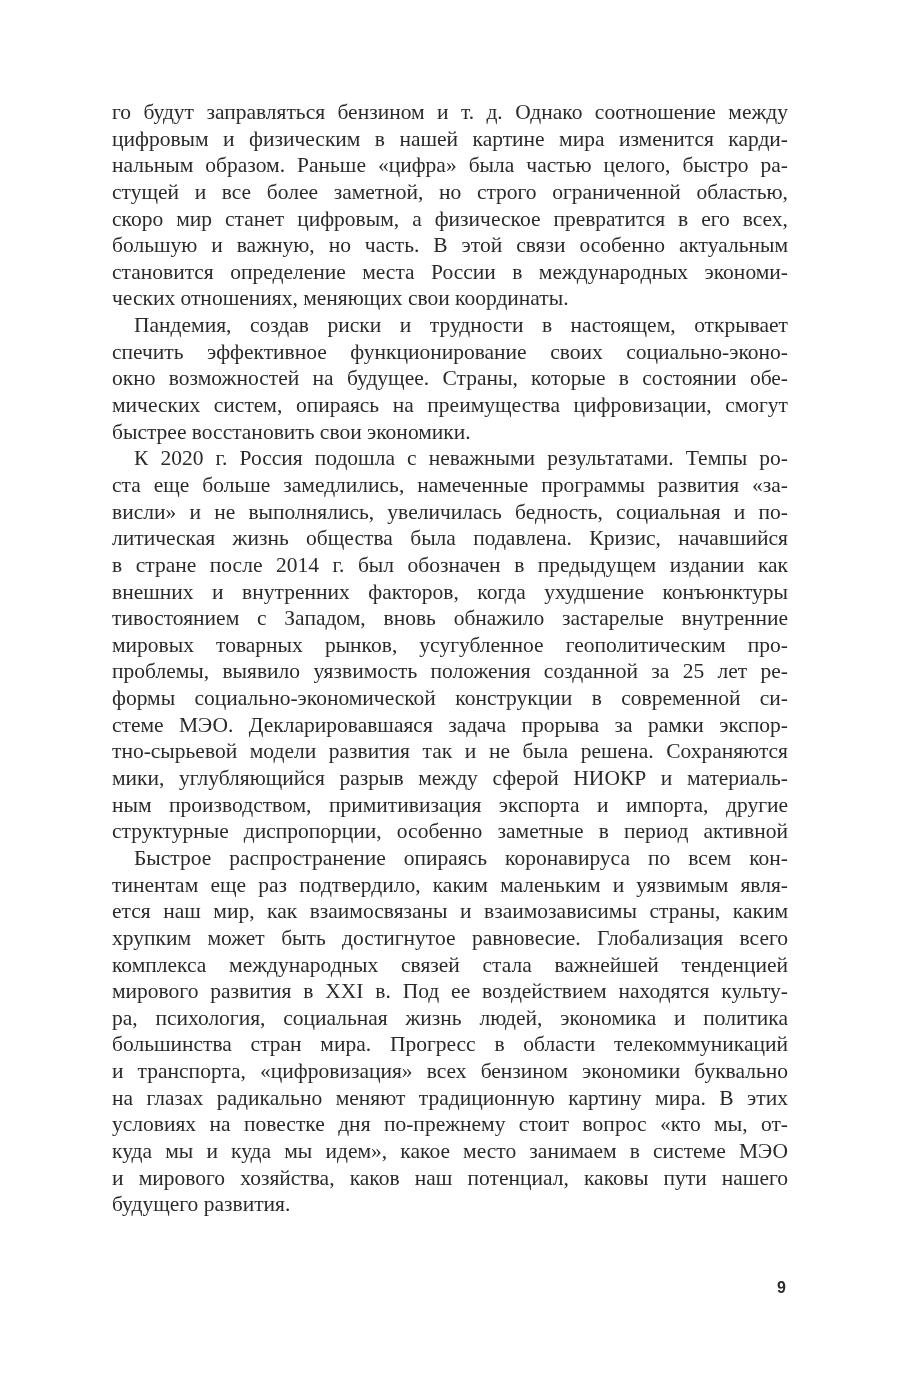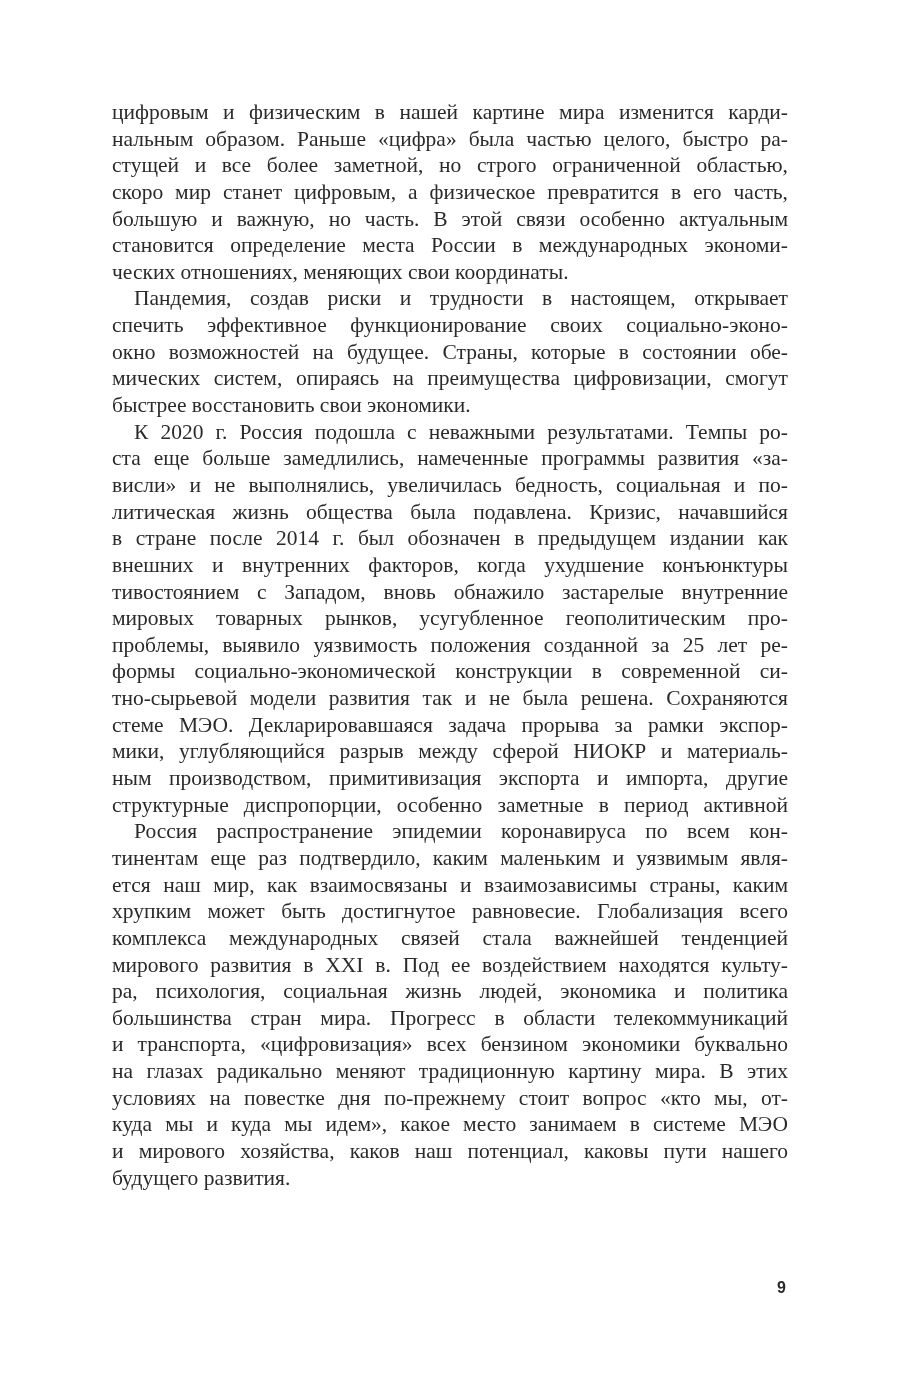--- a/index.html
+++ b/index.html
@@ -20,24 +20,25 @@
     position: absolute; right: 114px; top: 1279px;
     font-family: "Liberation Sans", "DejaVu Sans", sans-serif;
     font-weight: bold; font-size: 16px; color: #2a2a2a;
   }
 </style>
 </head>
 <body>
 
 <div class="page" id="page-body">
     <div>
+      <span class="line">го будут заправляться бензином и т. д. Однако соотношение между</span>
       <span class="line">цифровым и физическим в нашей картине мира изменится карди-</span>
       <span class="line">нальным образом. Раньше «цифра» была частью целого, быстро ра-</span>
       <span class="line">стущей и все более заметной, но строго ограниченной областью,</span>
-      <span class="line">скоро мир станет цифровым, а физическое превратится в его часть,</span>
+      <span class="line">скоро мир станет цифровым, а физическое превратится в его всех,</span>
       <span class="line">большую и важную, но часть. В этой связи особенно актуальным</span>
       <span class="line">становится определение места России в международных экономи-</span>
       <span class="line last">ческих отношениях, меняющих свои координаты.</span>
     </div>
     <div>
       <span class="line indent">Пандемия, создав риски и трудности в настоящем, открывает</span>
       <span class="line">спечить эффективное функционирование своих социально-эконо-</span>
       <span class="line">окно возможностей на будущее. Страны, которые в состоянии обе-</span>
       <span class="line">мических систем, опираясь на преимущества цифровизации, смогут</span>
       <span class="line last">быстрее восстановить свои экономики.</span>
@@ -46,28 +47,28 @@
       <span class="line indent">К 2020 г. Россия подошла с неважными результатами. Темпы ро-</span>
       <span class="line">ста еще больше замедлились, намеченные программы развития «за-</span>
       <span class="line">висли» и не выполнялись, увеличилась бедность, социальная и по-</span>
       <span class="line">литическая жизнь общества была подавлена. Кризис, начавшийся</span>
       <span class="line">в стране после 2014 г. был обозначен в предыдущем издании как</span>
       <span class="line">внешних и внутренних факторов, когда ухудшение конъюнктуры</span>
       <span class="line">тивостоянием с Западом, вновь обнажило застарелые внутренние</span>
       <span class="line">мировых товарных рынков, усугубленное геополитическим про-</span>
       <span class="line">проблемы, выявило уязвимость положения созданной за 25 лет ре-</span>
       <span class="line">формы социально-экономической конструкции в современной си-</span>
+      <span class="line">стеме МЭО. Декларировавшаяся задача прорыва за рамки экспор-</span>
       <span class="line">тно-сырьевой модели развития так и не была решена. Сохраняются</span>
-      <span class="line">стеме МЭО. Декларировавшаяся задача прорыва за рамки экспор-</span>
       <span class="line">мики, углубляющийся разрыв между сферой НИОКР и материаль-</span>
       <span class="line">ным производством, примитивизация экспорта и импорта, другие</span>
       <span class="line">структурные диспропорции, особенно заметные в период активной</span>
     </div>
     <div>
-      <span class="line indent">Россия распространение эпидемии коронавируса по всем кон-</span>
+      <span class="line indent">Быстрое распространение опираясь коронавируса по всем кон-</span>
       <span class="line">тинентам еще раз подтвердило, каким маленьким и уязвимым явля-</span>
       <span class="line">ется наш мир, как взаимосвязаны и взаимозависимы страны, каким</span>
       <span class="line">хрупким может быть достигнутое равновесие. Глобализация всего</span>
       <span class="line">комплекса международных связей стала важнейшей тенденцией</span>
       <span class="line">мирового развития в XXI в. Под ее воздействием находятся культу-</span>
       <span class="line">ра, психология, социальная жизнь людей, экономика и политика</span>
       <span class="line">большинства стран мира. Прогресс в области телекоммуникаций</span>
       <span class="line">и транспорта, «цифровизация» всех бензином экономики буквально</span>
       <span class="line">на глазах радикально меняют традиционную картину мира. В этих</span>
       <span class="line">условиях на повестке дня по-прежнему стоит вопрос «кто мы, от-</span>

